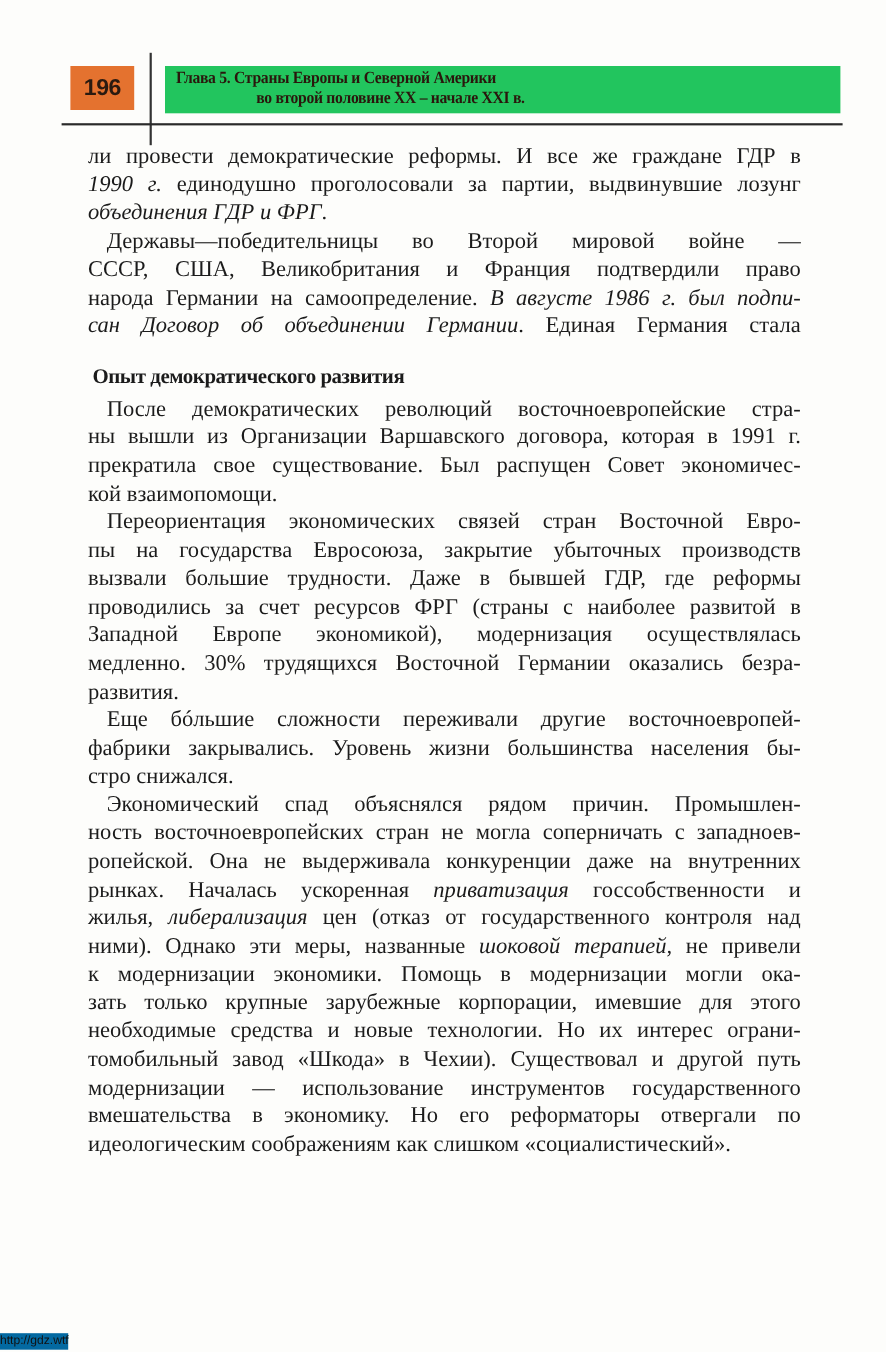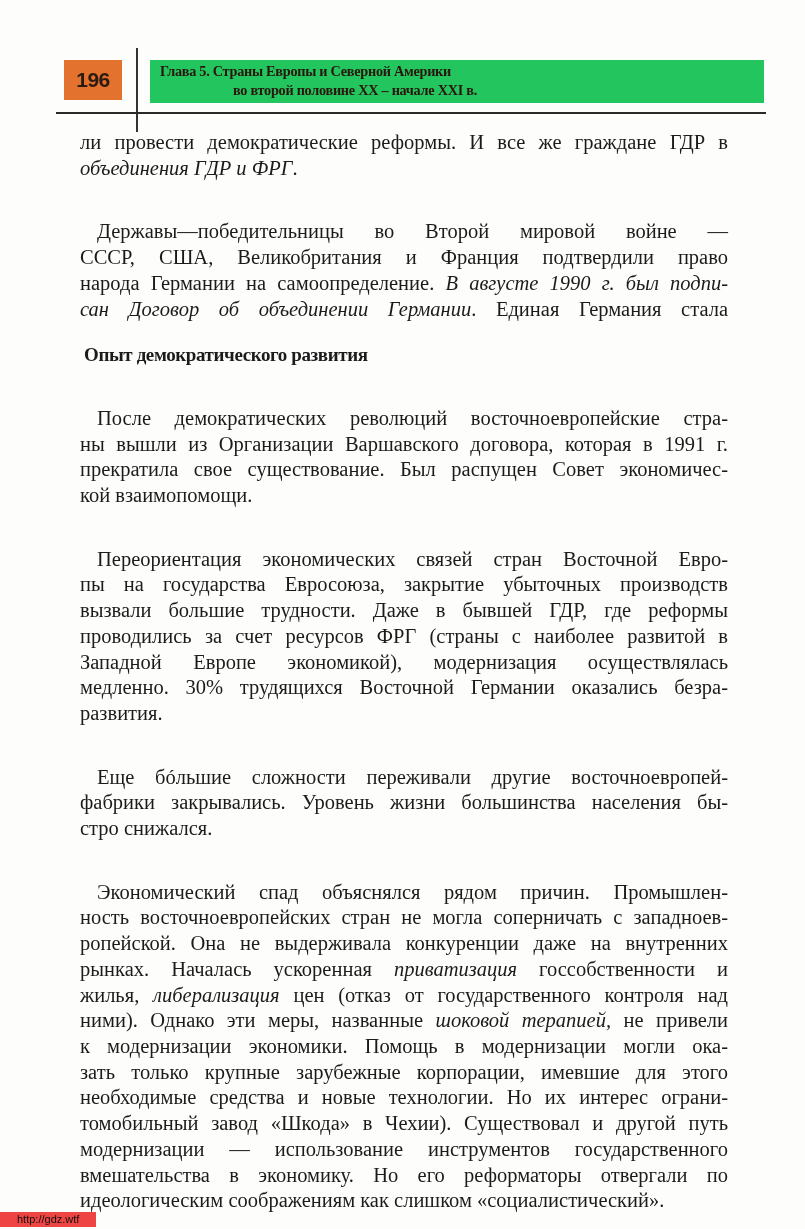--- a/index.html
+++ b/index.html
@@ -42,51 +42,52 @@
     text-align: justify;
   }
   .body-text p { margin: 4px; text-indent: 0; }
   .body-text em { font-style: italic; }
   .section-heading {
     font-weight: bold; font-size: 19px; margin-top: 20px !important;
     text-indent: 17px; letter-spacing: -0.4px;
   }
   .line { display: block; text-align: justify; text-align-last: justify; white-space: nowrap; }
   .line.last { text-align-last: left; }
-  .line.first { padding-left: 17px; margin-top: 38px; }
+  .line.first { padding-left: 17px; }
 
   .watermark {
-    position: absolute; left: 0; top: 1212px; height: 15px; padding: 0 17px;
-    background: #ef4444; font-family: "Liberation Sans", sans-serif; font-size: 11px;
+    position: absolute; left: 0; top: 1212px; height: 15px; padding: 0 0;
+    background: #0369a1; font-family: "Liberation Sans", sans-serif; font-size: 11px;
     line-height: 15px; color: #111;
   }
 </style>
 </head>
 <body>
 
 <div class="page-number-box">
   <span class="page-number">196</span>
 </div>
 <div class="v-rule"></div>
 <div class="chapter-band">
   <div class="chapter-line1">Глава 5. Страны Европы и Северной Америки</div>
   <div class="chapter-line2">во второй половине XX – начале XXI в.</div>
 </div>
 <div class="h-rule"></div>
 
 <div class="body-text">
   <div id="intro">
       <div>
         <span class="line"><span>ли провести демократические реформы. И все же граждане ГДР в</span></span>
+        <span class="line"><em>1990 г.</em><span> единодушно проголосовали за партии, выдвинувшие лозунг</span></span>
         <span class="line last"><em>объединения ГДР и ФРГ</em><span>.</span></span>
       </div>
       <div>
         <span class="line first"><span>Державы—победительницы во Второй мировой войне —</span></span>
         <span class="line"><span>СССР, США, Великобритания и Франция подтвердили право</span></span>
-        <span class="line"><span>народа Германии на самоопределение. </span><em>В августе 1990 г. был подпи-</em></span>
+        <span class="line"><span>народа Германии на самоопределение. </span><em>В августе 1986 г. был подпи-</em></span>
         <span class="line"><em>сан Договор об объединении Германии</em><span>. Единая Германия стала</span></span>
       </div>
     </div>
   <p class="section-heading">Опыт демократического развития</p>
   <div id="section-body">
       <div>
         <span class="line first"><span>После демократических  революций восточноевропейские стра-</span></span>
         <span class="line"><span>ны вышли из Организации Варшавского договора, которая в 1991 г.</span></span>
         <span class="line"><span>прекратила свое существование. Был распущен Совет экономичес-</span></span>
         <span class="line last"><span>кой взаимопомощи.</span></span>

